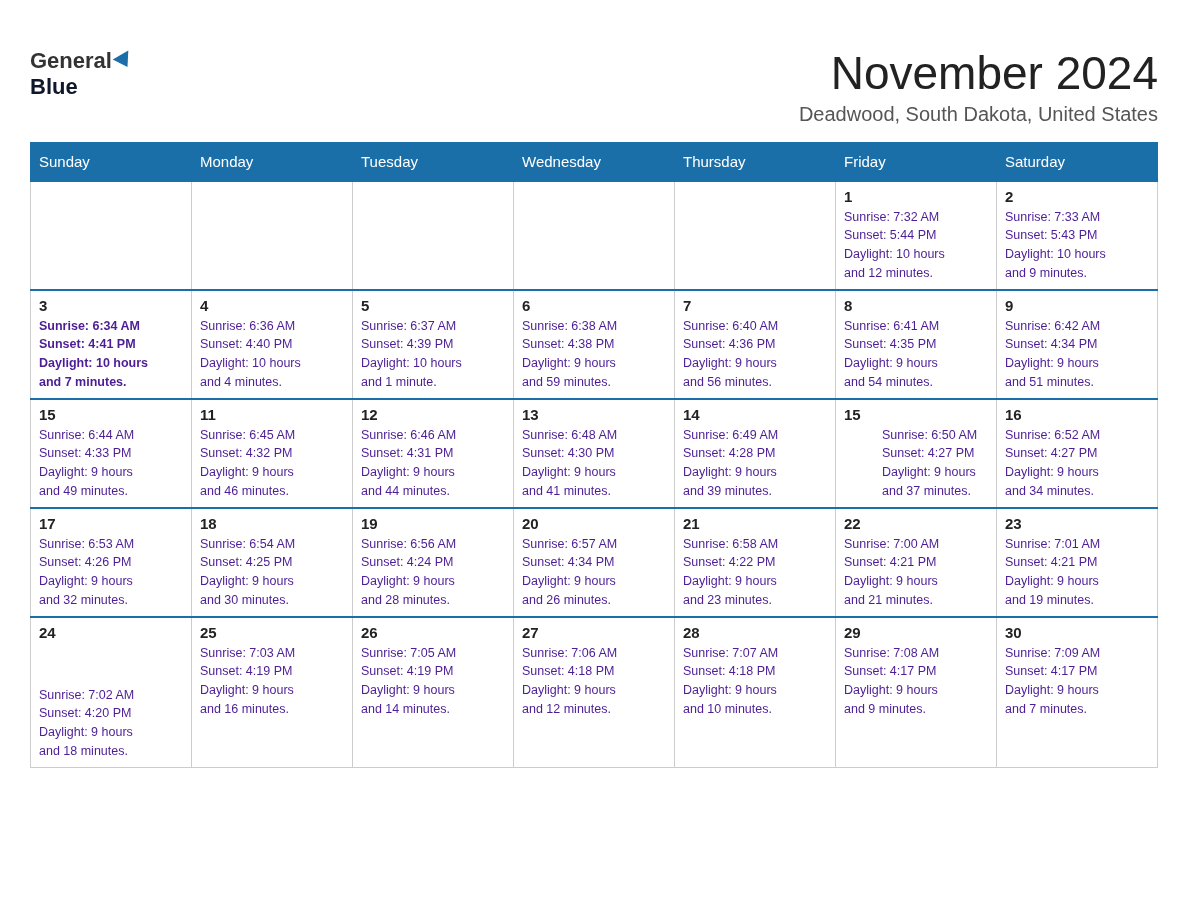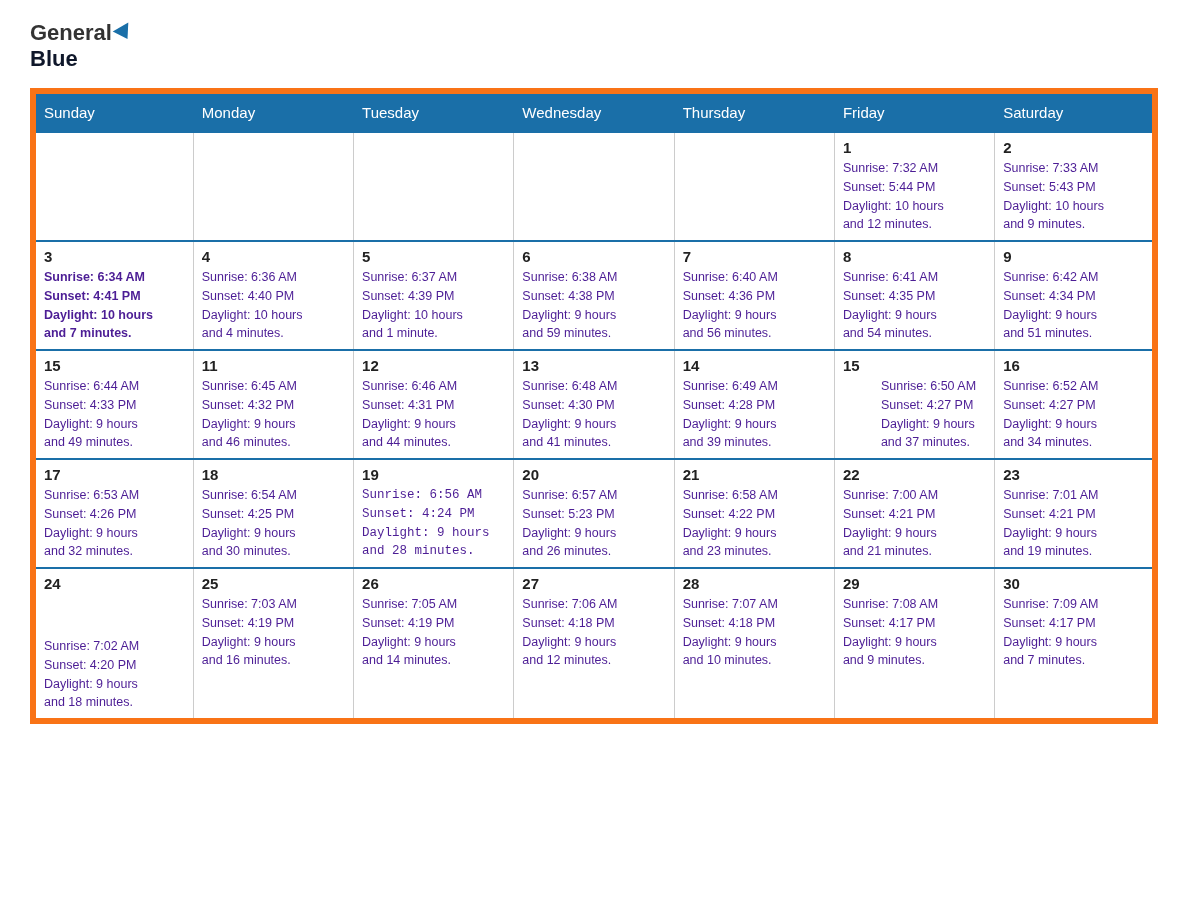--- a/index.html
+++ b/index.html
@@ -7,20 +7,21 @@
       font-family: Arial, sans-serif;
       background: #fff;
       padding: 20px 30px;
       color: #333;
     }
     .header-row {
       display: flex;
       align-items: flex-start;
       justify-content: space-between;
       margin-bottom: 10px;
+      margin-top: 28px;
     }
     .logo {
       display: flex;
       flex-direction: column;
       align-items: flex-start;
     }
     .logo-general {
       font-size: 22px;
       font-weight: bold;
       color: #333;
@@ -51,21 +52,21 @@
       line-height: 1.1;
     }
     .subtitle {
       font-size: 20px;
       color: #555;
       margin-top: 4px;
     }
     .calendar {
       width: 100%;
       border-collapse: collapse;
-      border: 6px solid #f97316;
+      border: 1px solid #f97316;
       margin-top: 16px;
     }
     .calendar th {
       background: #1a6fa8;
       color: #fff;
       font-size: 15px;
       font-weight: normal;
       padding: 10px 8px;
       text-align: left;
       border: 1px solid #1a6fa8;
@@ -100,20 +101,24 @@
 </head>
 <body>
 
 <div class="header-row">
   <div class="logo">
     <div style="display:flex; align-items:center;">
       <span class="logo-general">General</span>
       <span class="logo-triangle"></span>
     </div>
     <span class="logo-blue">Blue</span>
+  </div>
+  <div class="title-section">
+    <div class="main-title">November 2024</div>
+    <div class="subtitle">Deadwood, South Dakota, United States</div>
   </div>
 </div>
 
 <table class="calendar">
   <thead>
     <tr>
     <th>Sunday</th>
         <th>Monday</th>
         <th>Tuesday</th>
         <th>Wednesday</th>
@@ -256,29 +261,29 @@
         </td>
         <td>
           <div class="day-number">18</div>
           <div class="day-info" style="white-space: pre-line;">Sunrise: 6:54 AM
 Sunset: 4:25 PM
 Daylight: 9 hours
 and 30 minutes.</div>
         </td>
         <td>
           <div class="day-number">19</div>
-          <div class="day-info" style="white-space: pre-line; font-family: Liberation Mono, monospace;">Sunrise: 6:56 AM
+          <div class="day-info" style="white-space: pre-line;">Sunrise: 6:56 AM
 Sunset: 4:24 PM
 Daylight: 9 hours
 and 28 minutes.</div>
         </td>
         <td>
           <div class="day-number">20</div>
           <div class="day-info" style="white-space: pre-line;">Sunrise: 6:57 AM
-Sunset: 5:23 PM
+Sunset: 4:34 PM
 Daylight: 9 hours
 and 26 minutes.</div>
         </td>
         <td>
           <div class="day-number">21</div>
           <div class="day-info" style="white-space: pre-line;">Sunrise: 6:58 AM
 Sunset: 4:22 PM
 Daylight: 9 hours
 and 23 minutes.</div>
         </td>

